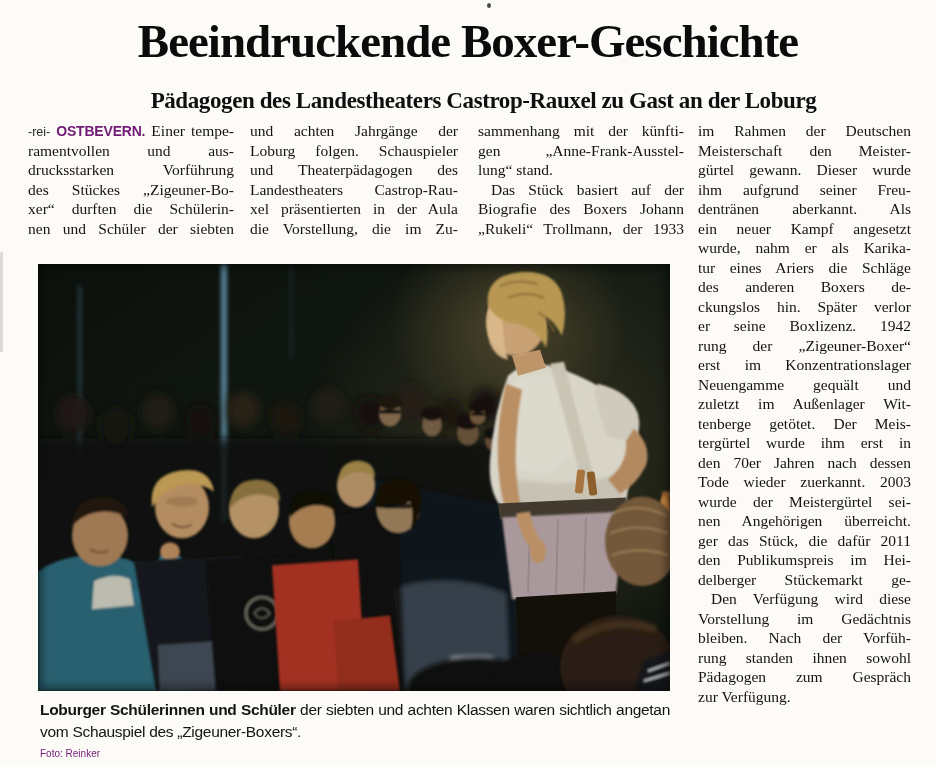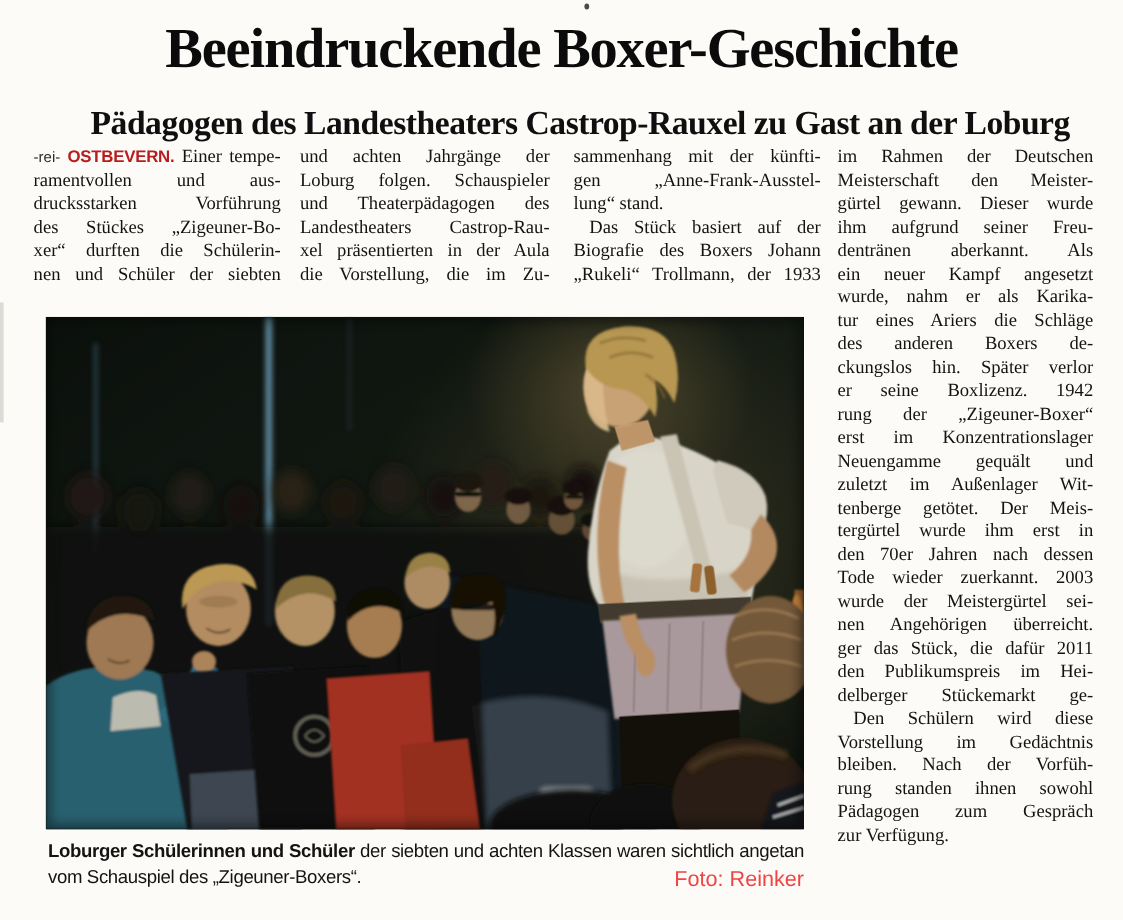--- a/index.html
+++ b/index.html
@@ -5,42 +5,42 @@
   html,body{margin:0;padding:0;width:936px;height:767px;overflow:hidden;}
   body{background:#fbfaf7;font-family:"Liberation Serif",serif;}
   .page{position:absolute;left:0;top:0;width:936px;height:767px;background:#fcfbf8;}
 
   .speck{position:absolute;left:487px;top:3px;width:4px;height:5px;background:#4a4a4a;border-radius:50%;}
   .scan-artifact{position:absolute;left:0;top:252px;width:3px;height:100px;background:#c9c7c2;opacity:.6;}
 
   .headline{position:absolute;left:0;right:0;top:14px;margin:0;text-align:center;
     font-family:"Liberation Serif",serif;font-weight:700;font-size:47px;letter-spacing:-1px;color:#0b0b0b;}
   .subheadline{position:absolute;left:0;right:0;top:88px;margin:0;text-align:center;
-    font-family:"Liberation Serif",serif;font-weight:700;font-size:28px;letter-spacing:-0.4px;color:#0f0f0f;padding-left:31px;}
+    font-family:"Liberation Serif",serif;font-weight:700;font-size:23px;letter-spacing:-0.4px;color:#0f0f0f;padding-left:31px;}
 
   .col{position:absolute;top:121px;color:#15130f;font-size:15.5px;line-height:19.5px;}
   .col1{left:28px;width:206px;}
   .col2{left:250px;width:208px;}
   .col3{left:478px;width:206px;}
   .col4{left:698px;width:213px;}
   .tline{text-align:justify;text-align-last:justify;white-space:nowrap;height:19.5px;}
   .tline.end{text-align-last:left;}
   .tline.ind{text-indent:13px;}
   .kicker-sig{font-family:"Liberation Sans",sans-serif;font-size:12.5px;color:#2a2a2a;}
-  .kicker-place{font-family:"Liberation Sans",sans-serif;font-weight:700;font-size:14px;letter-spacing:-0.2px;color:#b91c1c;}
+  .kicker-place{font-family:"Liberation Sans",sans-serif;font-weight:700;font-size:14px;letter-spacing:-0.2px;color:#701a75;}
 
   .photo{position:absolute;left:38px;top:264px;width:632px;height:427px;}
   .photo svg{display:block;}
 
   .caption{position:absolute;left:40px;top:699px;width:630px;
     font-family:"Liberation Sans",sans-serif;font-size:15.5px;line-height:22px;letter-spacing:-0.3px;color:#131313;}
   .cap-just{text-align:justify;text-align-last:justify;white-space:nowrap;}
   .cap-bold{font-weight:700;margin-top:17px;}
-  .cap-row{display:flex;justify-content:space-between;align-items:flex-start;}
-  .credit{font-size:18px;letter-spacing:0;color:#ef4444;}
+  .cap-row{display:flex;justify-content:space-between;align-items:flex-start;flex-direction:column;}
+  .credit{font-size:10px;letter-spacing:0;color:#701a75;}
 </style>
 </head>
 <body>
 
 <div class="page">
 
   <div class="speck"></div>
   <div class="scan-artifact"></div>
 
   <h1 class="headline">Beeindruckende Boxer-Geschichte</h1>
@@ -94,21 +94,21 @@
       <div class="tline">zuletzt im Außenlager Wit-</div>
       <div class="tline">tenberge getötet. Der Meis-</div>
       <div class="tline">tergürtel wurde ihm erst in</div>
       <div class="tline">den 70er Jahren nach dessen</div>
       <div class="tline">Tode wieder zuerkannt. 2003</div>
       <div class="tline">wurde der Meistergürtel sei-</div>
       <div class="tline">nen Angehörigen überreicht.</div>
       <div class="tline">ger das Stück, die dafür 2011</div>
       <div class="tline">den Publikumspreis im Hei-</div>
       <div class="tline">delberger Stückemarkt ge-</div>
-      <div class="tline ind">Den Schülern wird diese</div>
+      <div class="tline ind">Den Verfügung wird diese</div>
       <div class="tline">Vorstellung im Gedächtnis</div>
       <div class="tline">bleiben. Nach der Vorfüh-</div>
       <div class="tline">rung standen ihnen sowohl</div>
       <div class="tline">Pädagogen zum Gespräch</div>
       <div class="tline end">zur Verfügung.</div>
     </div>
 
   <div class="photo">
     <svg width="632" height="427" viewBox="0 0 632 428" preserveAspectRatio="none">
       <defs>

